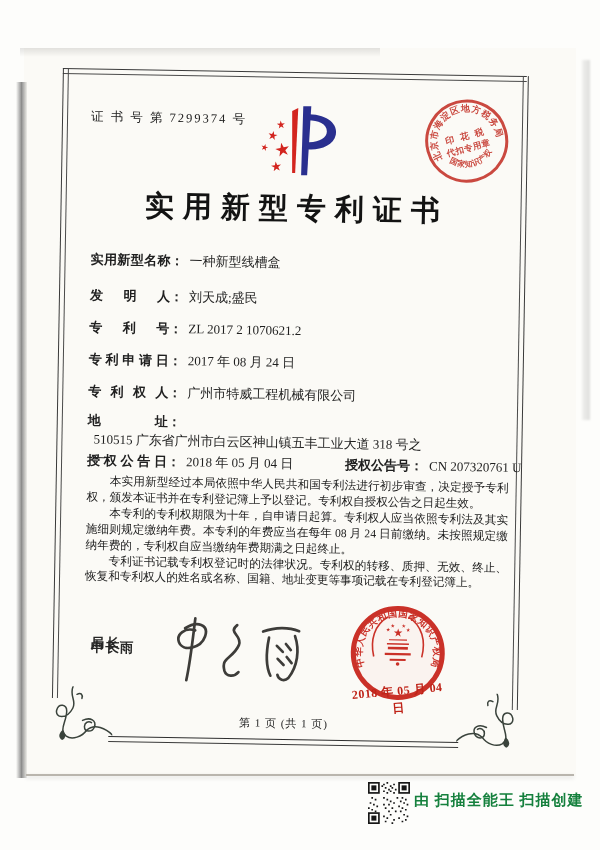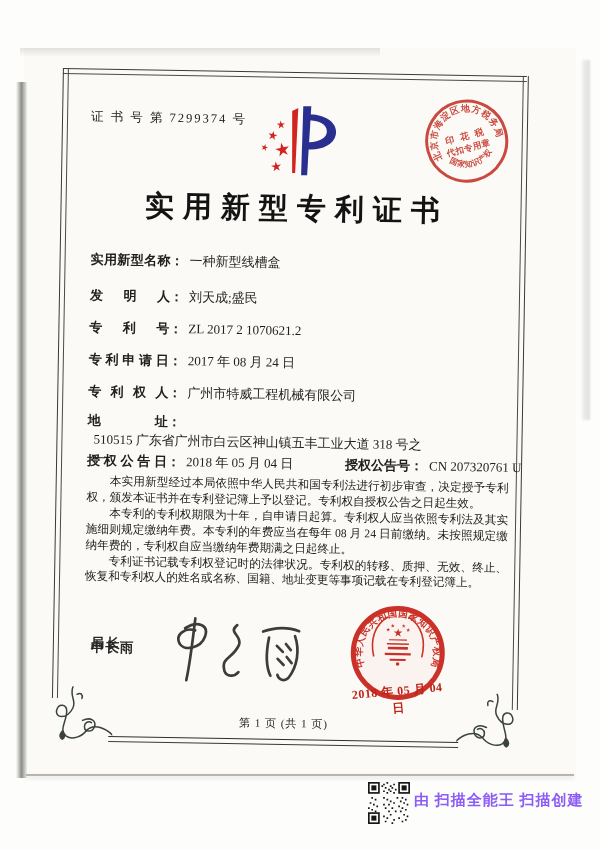--- a/index.html
+++ b/index.html
@@ -58,21 +58,21 @@
     font-size:11px;letter-spacing:1px;color:#222;}
 
   .orn{position:absolute;top:690px;}
   .orn-left{left:58px;}
   .orn-right{left:462px;transform:scaleX(-1);}
 
   .tax-stamp{position:absolute;left:414px;top:90px;transform:rotate(-16deg);opacity:0.92;}
 
   .qr{position:absolute;left:368px;top:782px;}
   .cam-note{position:absolute;left:414px;top:791px;font-size:15px;font-weight:600;
-    letter-spacing:1px;color:#8b5cf6;}
+    letter-spacing:1px;color:#15803d;}
 </style>
 </head>
 <body>
 
 <div class="page">
   <div class="paper"></div>
   <div class="shadow-left"></div>
   <div class="shadow-top"></div>
   <div class="shadow-right"></div>
 

